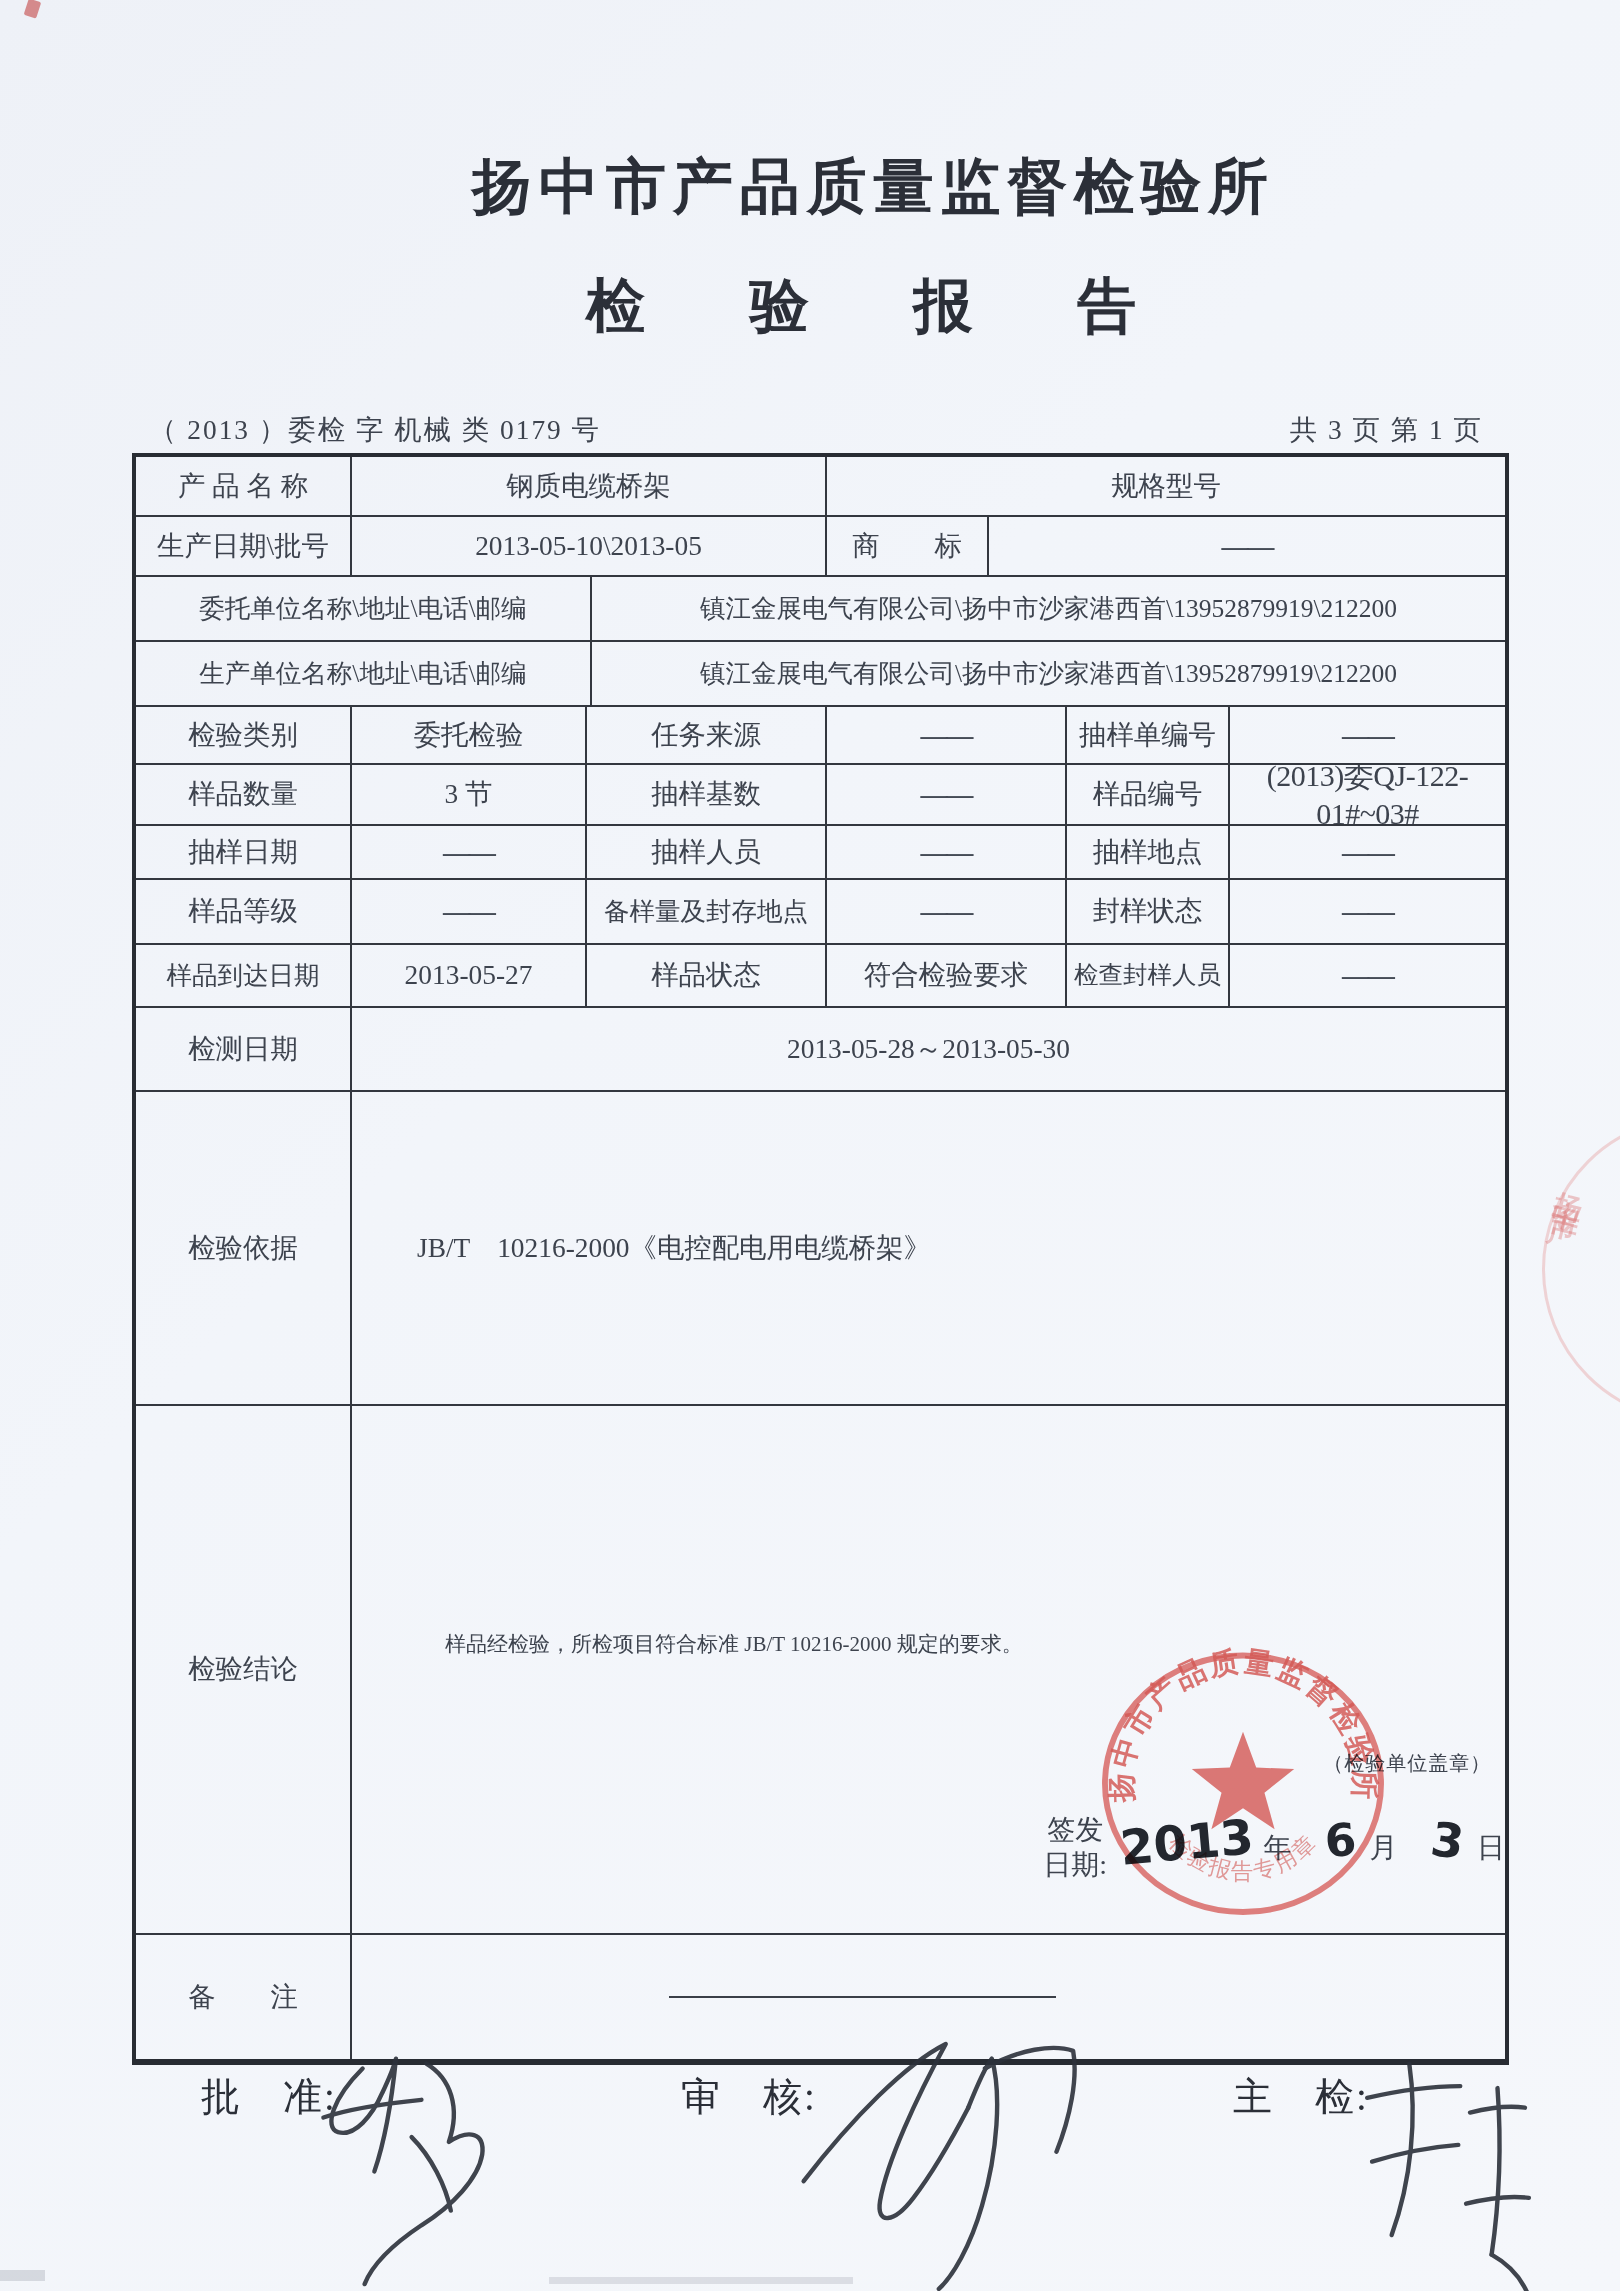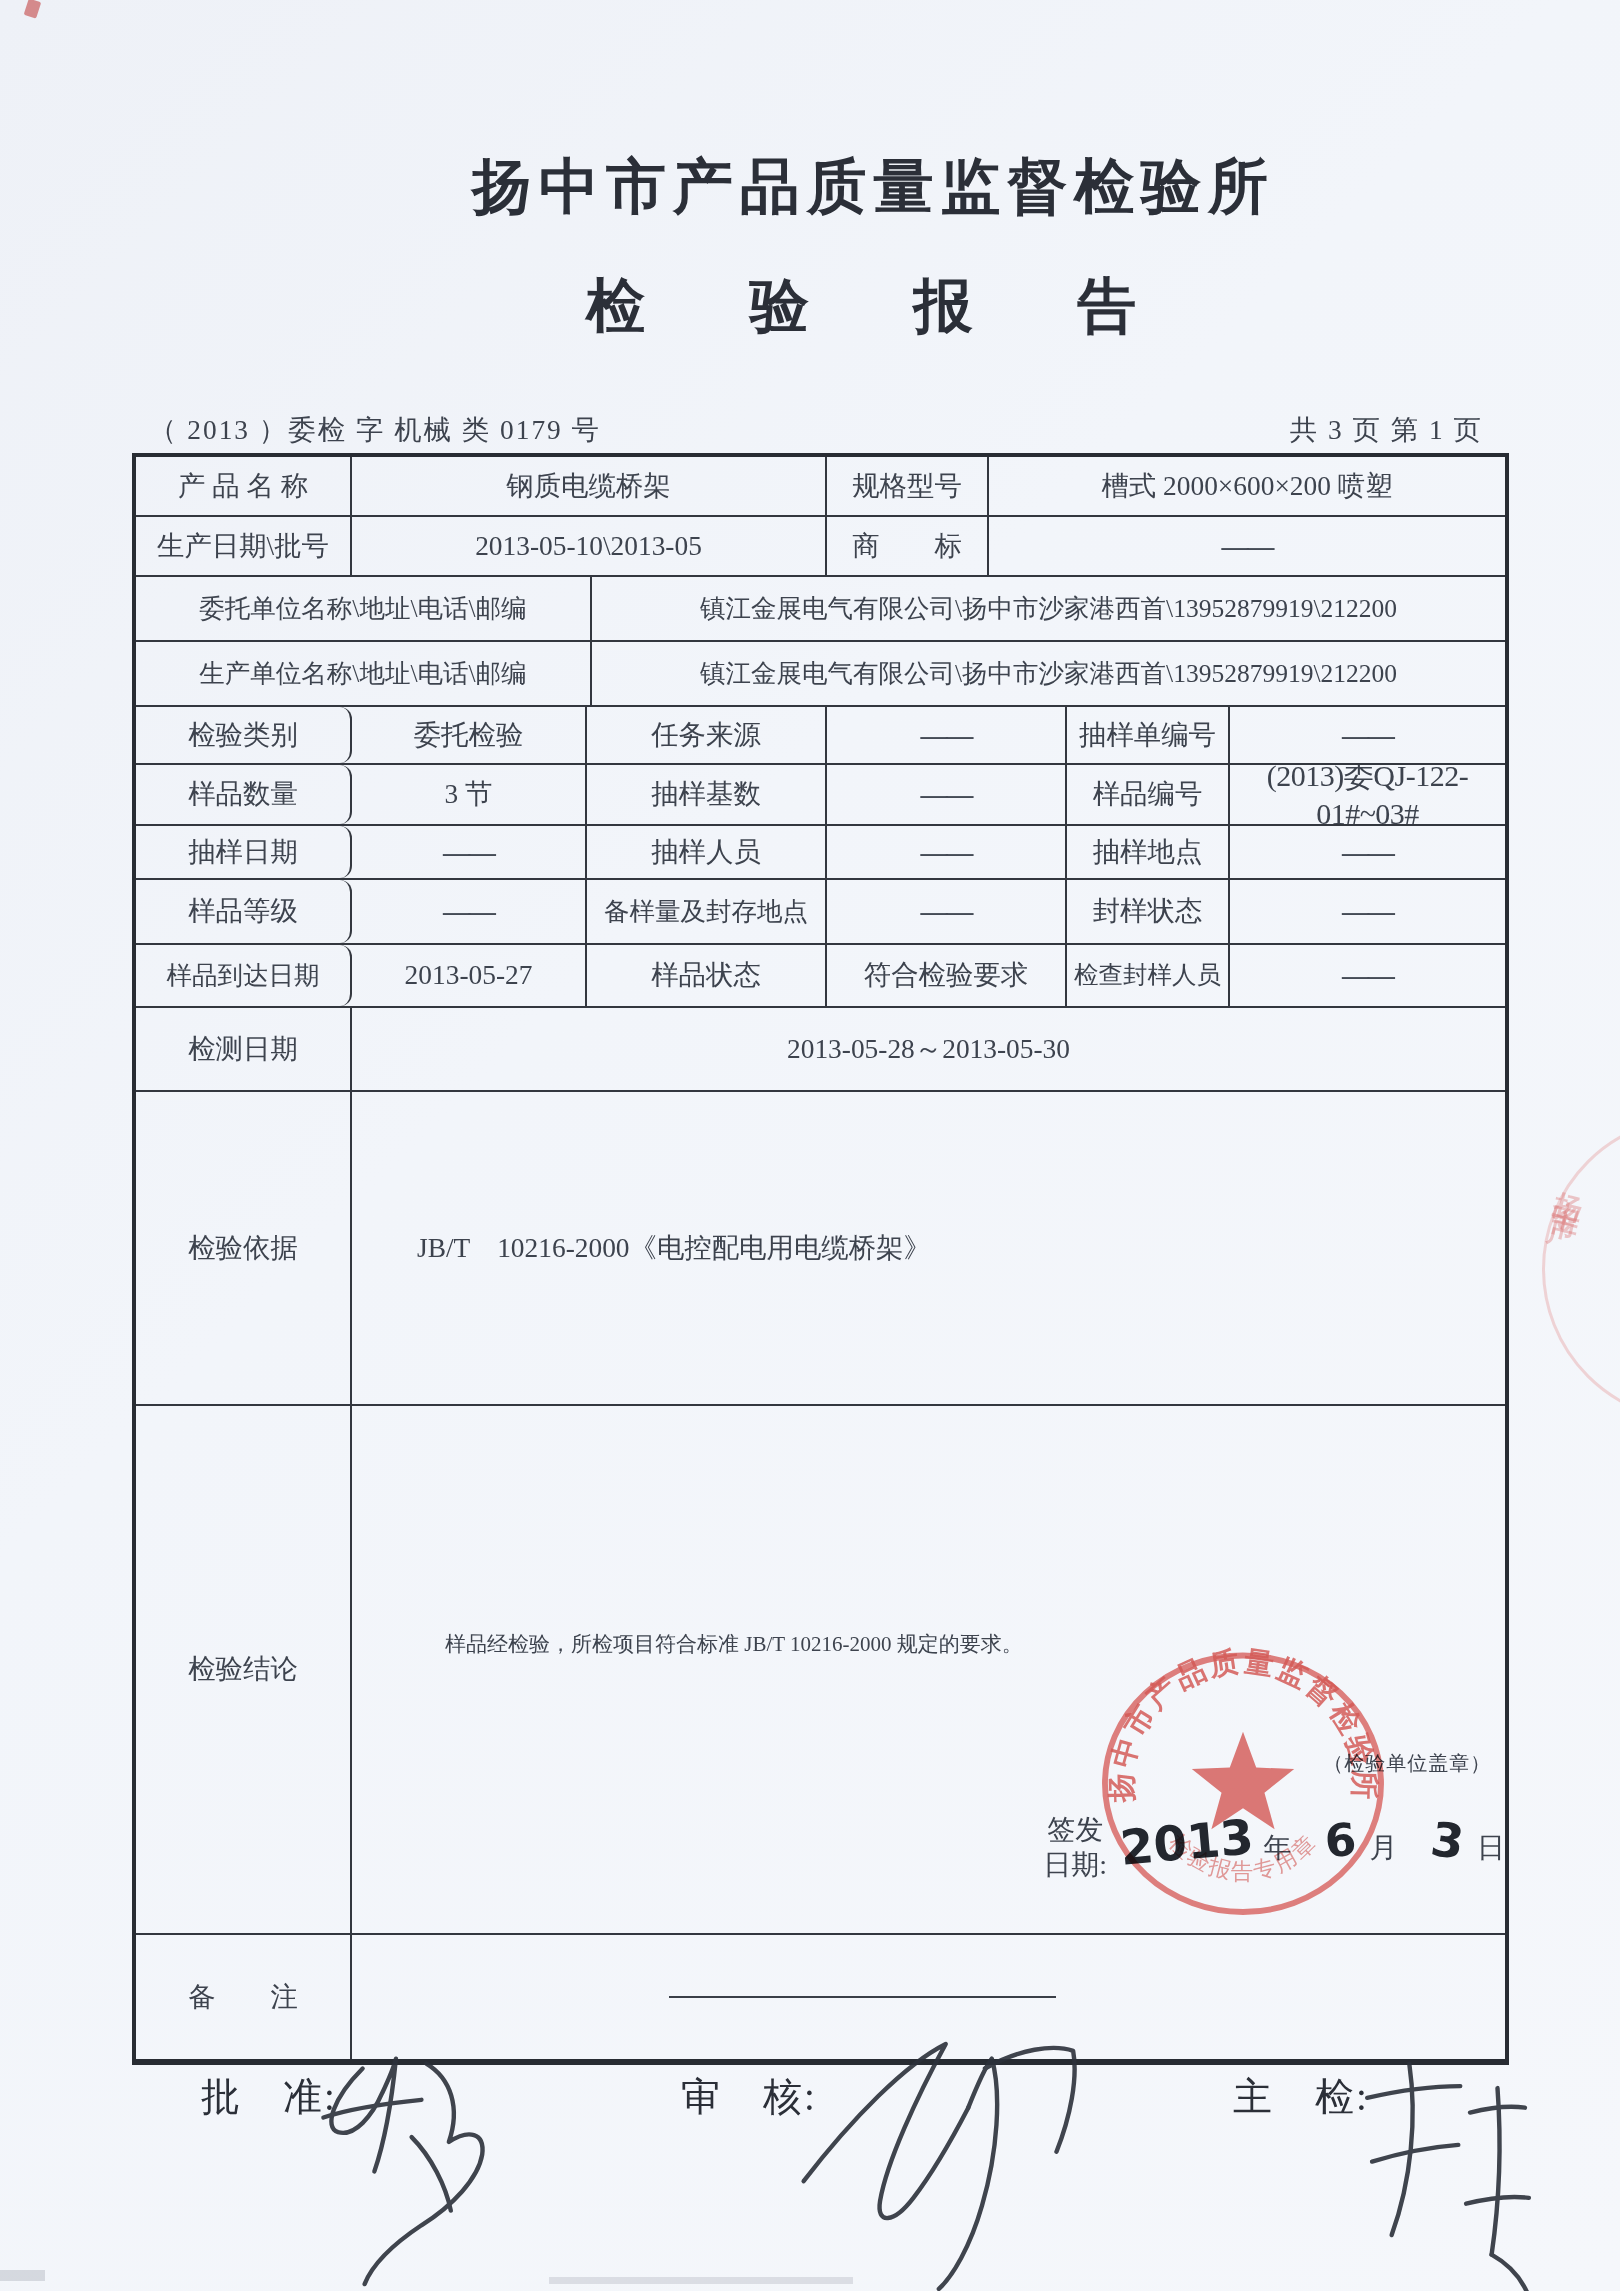--- a/index.html
+++ b/index.html
@@ -53,21 +53,21 @@
   }
   .cell:last-child{border-right:none;flex:1;}
   .r1,.r2{height:60px;}
   .r3,.r4{height:65px;}
   .r5{height:58px;}.r6{height:61px;}.r7{height:54px;}
   .r8{height:65px;}.r9{height:63px;}.r10{height:84px;}
   .r11{height:314px;}.r12{height:529px;}.r13{height:124px;}
   .w-label{width:216px;flex:none;}
   .w-v1{width:475px;flex:none;}
   .w-sp{width:162px;flex:none;}
-  .w6a{width:216px;flex:none;border-radius:12px;}.w6b{width:235px;flex:none;}
+  .w6a{width:216px;flex:none;}.w6b{width:235px;flex:none;}
   .w6c{width:240px;flex:none;}.w6d{width:240px;flex:none;}
   .w6e{width:163px;flex:none;}
   .w2l{width:456px;flex:none;}
   .fs26{font-size:25.5px;}
   .fs25{font-size:24.5px;}
   .fs23{font-size:30px;letter-spacing:-0.5px;}
   .dashv{letter-spacing:-2px;font-weight:600;color:#454b56;}
   .basis-cell{justify-content:flex-start;padding-left:65px;}
   .concl-cell{position:relative;display:block;}
   .concl-text{position:absolute;left:93px;top:223px;width:941px;
@@ -119,21 +119,20 @@
     <span>（ 2013 ）委检 字 机械 类 0179 号</span>
     <span>共 3 页 第 1 页</span>
   </div>
 
   <div class="tbl">
 
     <div class="row r1">
       <div class="cell w-label">产 品 名 称</div>
       <div class="cell w-v1">钢质电缆桥架</div>
       <div class="cell w-sp">规格型号</div>
-      <div class="cell">槽式 2000×600×200 喷塑</div>
     </div>
 
     <div class="row r2">
       <div class="cell w-label">生产日期\批号</div>
       <div class="cell w-v1">2013-05-10\2013-05</div>
       <div class="cell w-sp">商　　标</div>
       <div class="cell dashv">——</div>
     </div>
 
     <div class="row r3">

